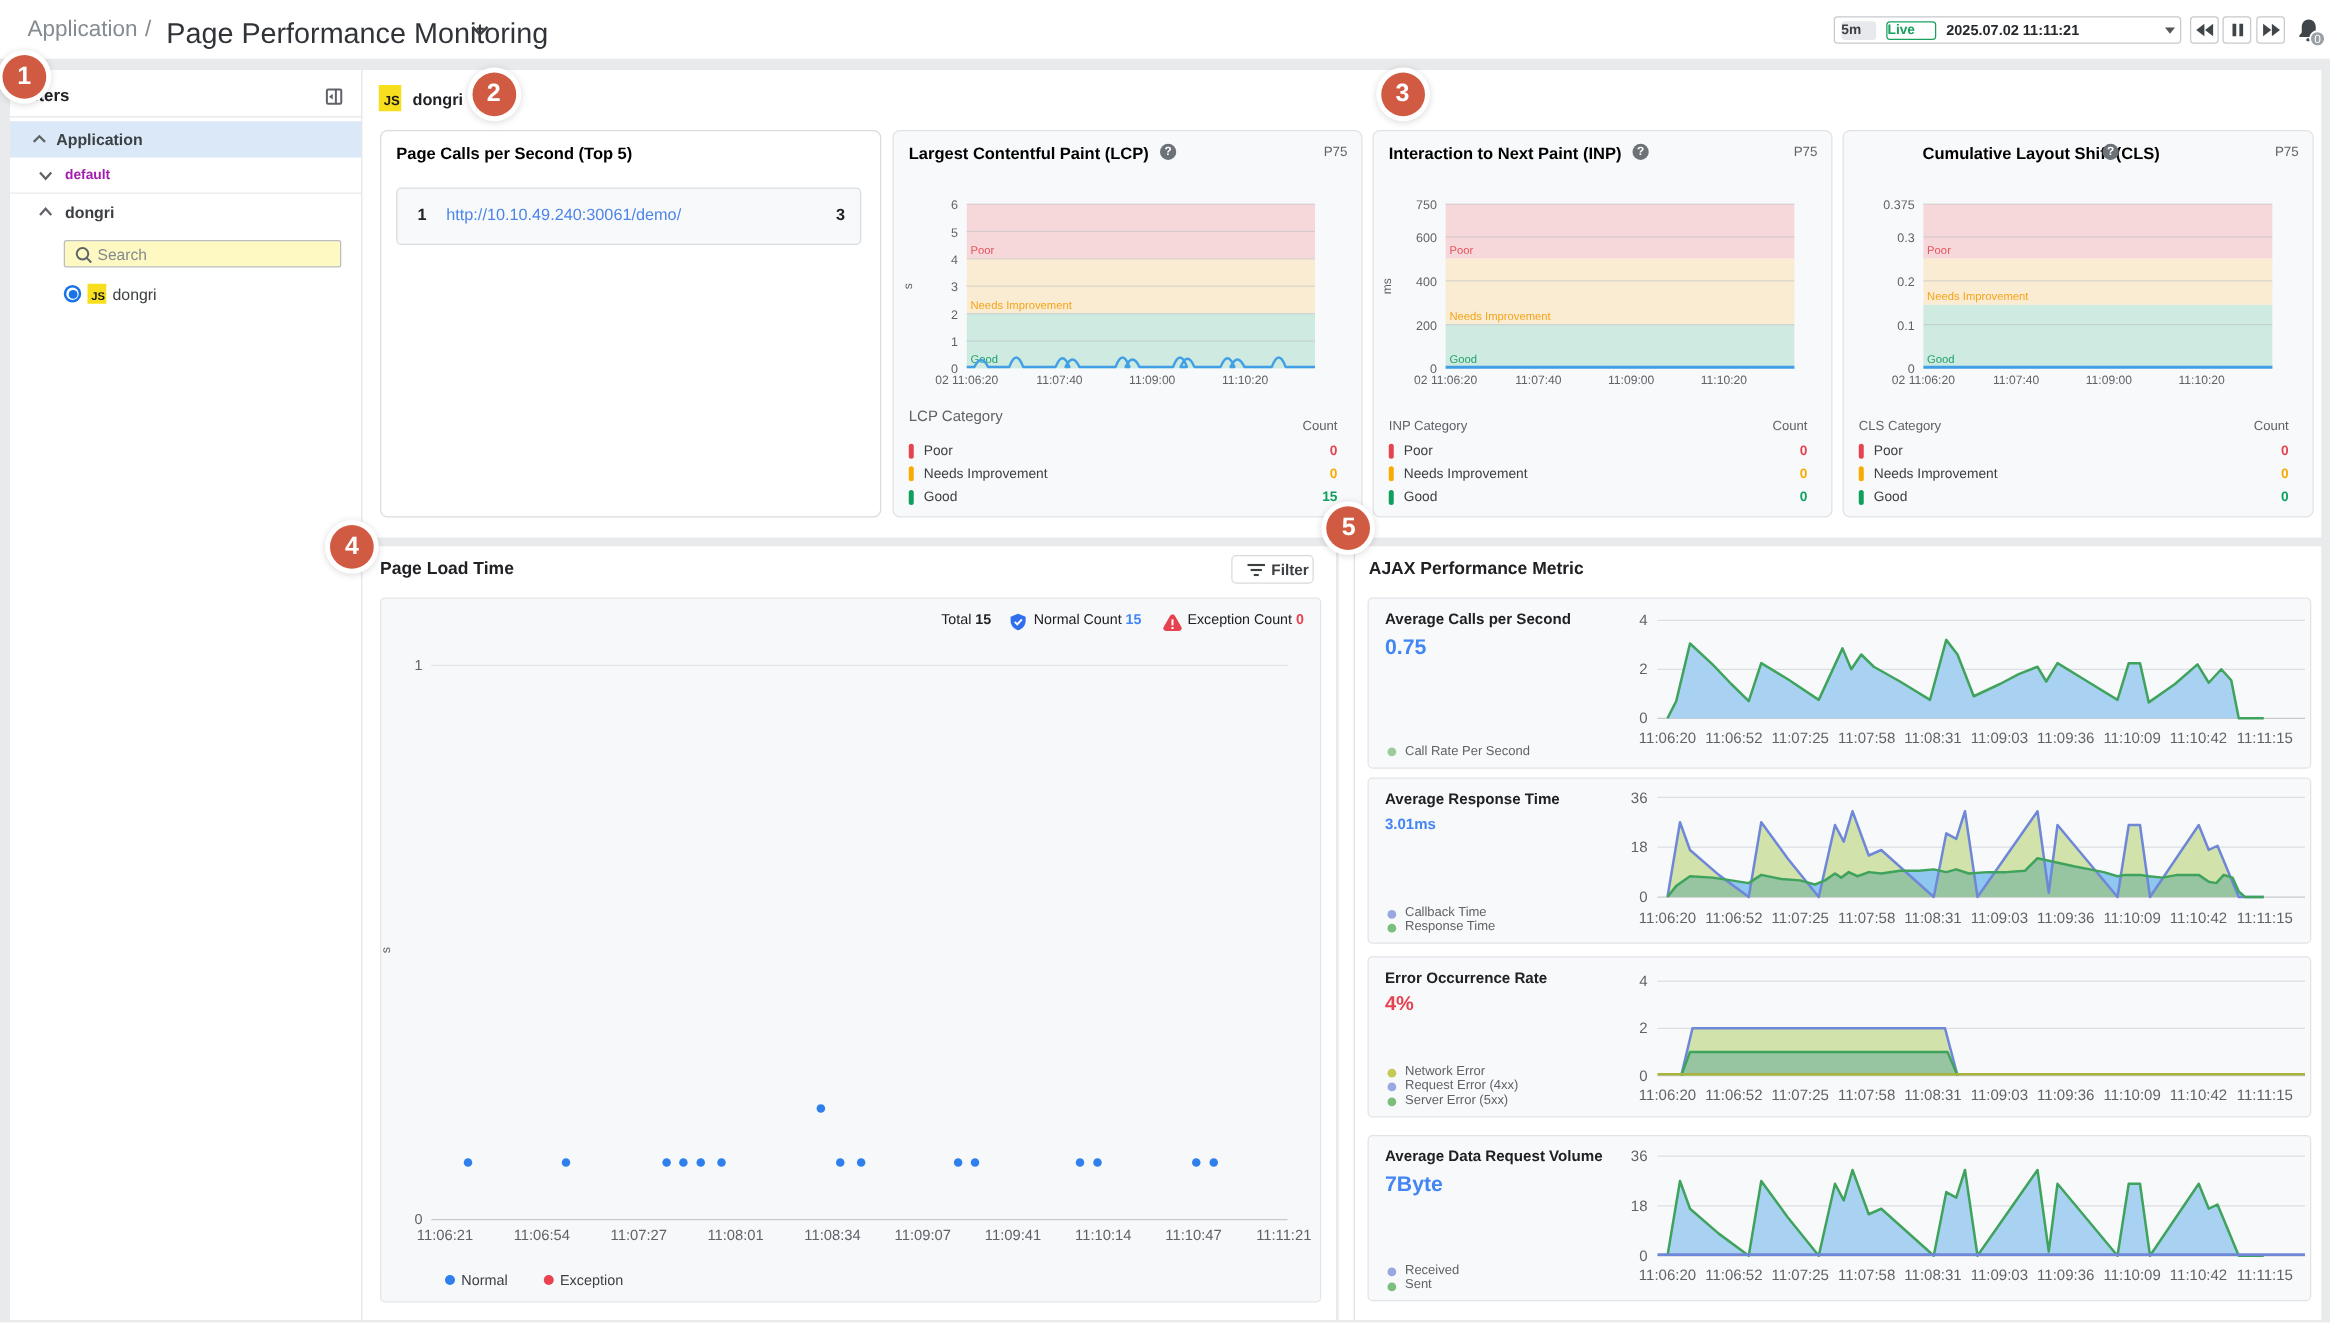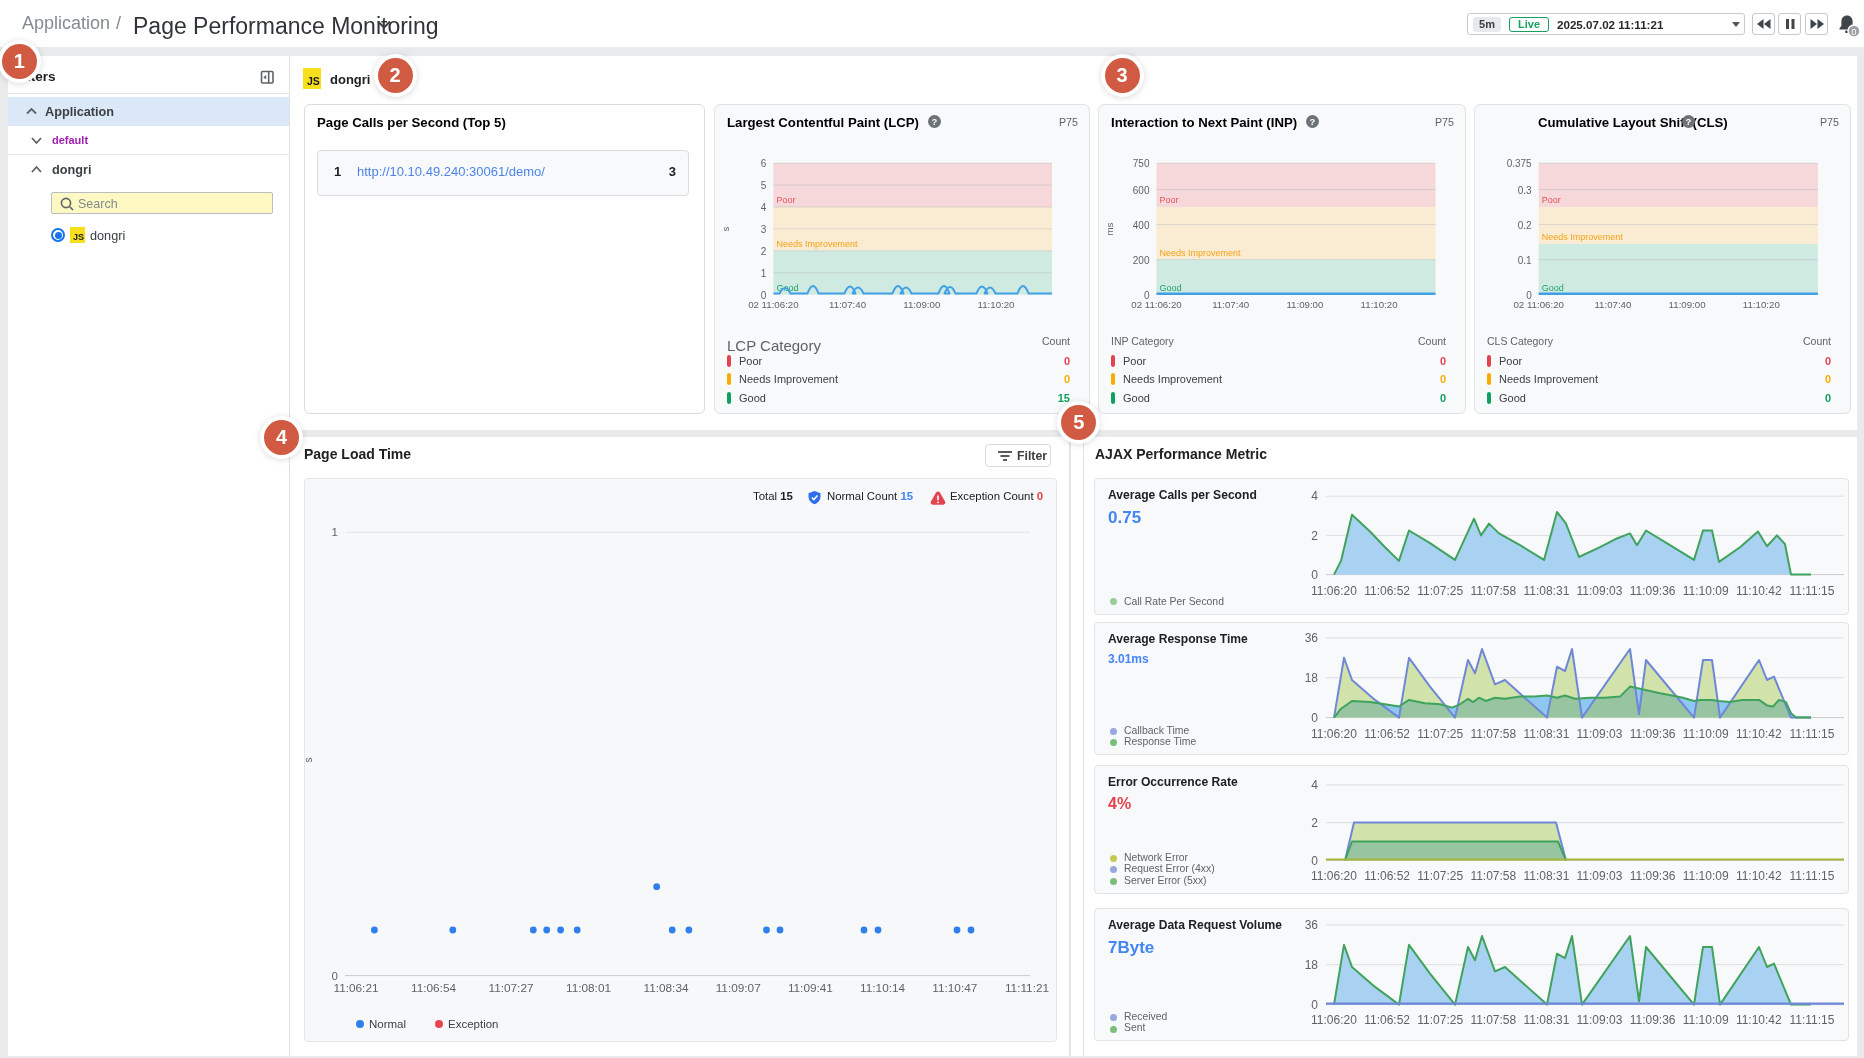--- a/index.html
+++ b/index.html
@@ -1,21 +1,21 @@
 <!DOCTYPE html>
 <html><head><meta charset="utf-8"><title>Page Performance Monitoring</title>
 <style>
 *{margin:0;padding:0;box-sizing:border-box}
 html,body{width:1864px;height:1058px;overflow:hidden;background:#fff}
 body{font-family:"Liberation Sans",sans-serif;color:#3c4043;position:relative}
 .abs{position:absolute}
 .card-title{position:absolute;font-weight:bold;font-size:13.2px;color:#000000}
 .sec-title{position:absolute;font-weight:bold;font-size:14px;color:#202124}
 .circle{position:absolute;width:35px;height:35px;border-radius:50%;background:#d15b42;color:#fff;font-weight:bold;font-size:20px;text-align:center;line-height:35px;box-shadow:0 0 0 4px #fff,0 1px 6px 4px rgba(0,0,0,0.15);z-index:50}
-.chip{position:absolute;border-radius:3px;font-size:11px;font-weight:bold;text-align:center}
+.chip{position:absolute;border-radius:3px;font-size:11px;font-weight:bold;text-align:left}
 svg{position:absolute;left:0;top:0;overflow:visible}
 </style></head>
 <body>
 
 <div class="abs" style="left:0;top:0;width:1864px;height:47px;background:#fff"></div>
 <div class="abs" style="left:22px;top:13px;font-size:18px;color:#858b92">Application</div>
 <div class="abs" style="left:116px;top:13px;font-size:18px;color:#858b92">/</div>
 <div class="abs" style="left:133px;top:13px;font-size:23px;color:#303438">Page Performance Monitoring</div>
 <svg width="1864" height="47">
     <polyline points="378,21.5 384,27.5 390,21.5" fill="none" stroke="#3c4043" stroke-width="2"></polyline>
@@ -90,21 +90,21 @@
 <div class="card-title" style="left:317px;top:115px">Page Calls per Second (Top 5)</div>
 <div class="abs" style="left:317px;top:150px;width:372px;height:46px;background:#f8f9fb;border:1px solid #d8dbe0;border-radius:4px"></div>
 <div class="abs" style="left:334px;top:164px;font-size:13px;font-weight:bold;color:#202124">1</div>
 <div class="abs" style="left:357px;top:164px;font-size:13px;color:#4c84e8">http://10.10.49.240:30061/demo/</div>
 <div class="abs" style="left:640px;top:164px;width:36px;text-align:right;font-size:13px;font-weight:bold;color:#202124">3</div>
 
 <div class="abs" style="left:714px;top:104px;width:376px;height:310px;background:#f8f9fa;border:1px solid #e0e2e6;border-radius:6px"></div>
 <div class="card-title" style="left:727px;top:115px">Largest Contentful Paint (LCP)</div>
 <div class="abs" style="left:928px;top:115px;width:13px;height:13px;border-radius:50%;background:#6c7277;color:#fff;font-size:9.5px;font-weight:bold;text-align:center;line-height:13px">?</div>
 <div class="abs" style="left:1042px;top:116px;width:36px;text-align:right;font-size:10.7px;color:#5f6368">P75</div>
-<div class="abs" style="left:727px;top:337px;font-size:15px;color:#5f6368">LCP Category</div>
+<div class="abs" style="left:727px;top:326px;font-size:12px;color:#5f6368">LCP Category</div>
 <div class="abs" style="left:1020px;top:335px;width:50px;text-align:right;font-size:10.5px;color:#5f6368">Count</div>
 <div class="abs" style="left:727px;top:355px;width:3.6px;height:12px;border-radius:2px;background:#e5434f"></div>
 <div class="abs" style="left:739px;top:355px;font-size:11px;color:#3c4043">Poor</div>
 <div class="abs" style="left:1020px;top:355px;width:50px;text-align:right;font-size:11px;font-weight:bold;color:#e5434f">0</div>
 <div class="abs" style="left:727px;top:373px;width:3.6px;height:12px;border-radius:2px;background:#f9ab00"></div>
 <div class="abs" style="left:739px;top:373px;font-size:11px;color:#3c4043">Needs Improvement</div>
 <div class="abs" style="left:1020px;top:373px;width:50px;text-align:right;font-size:11px;font-weight:bold;color:#f9ab00">0</div>
 <div class="abs" style="left:727px;top:392px;width:3.6px;height:12px;border-radius:2px;background:#0fa05f"></div>
 <div class="abs" style="left:739px;top:392px;font-size:11px;color:#3c4043">Good</div>
 <div class="abs" style="left:1020px;top:392px;width:50px;text-align:right;font-size:11px;font-weight:bold;color:#0fa05f">15</div>

